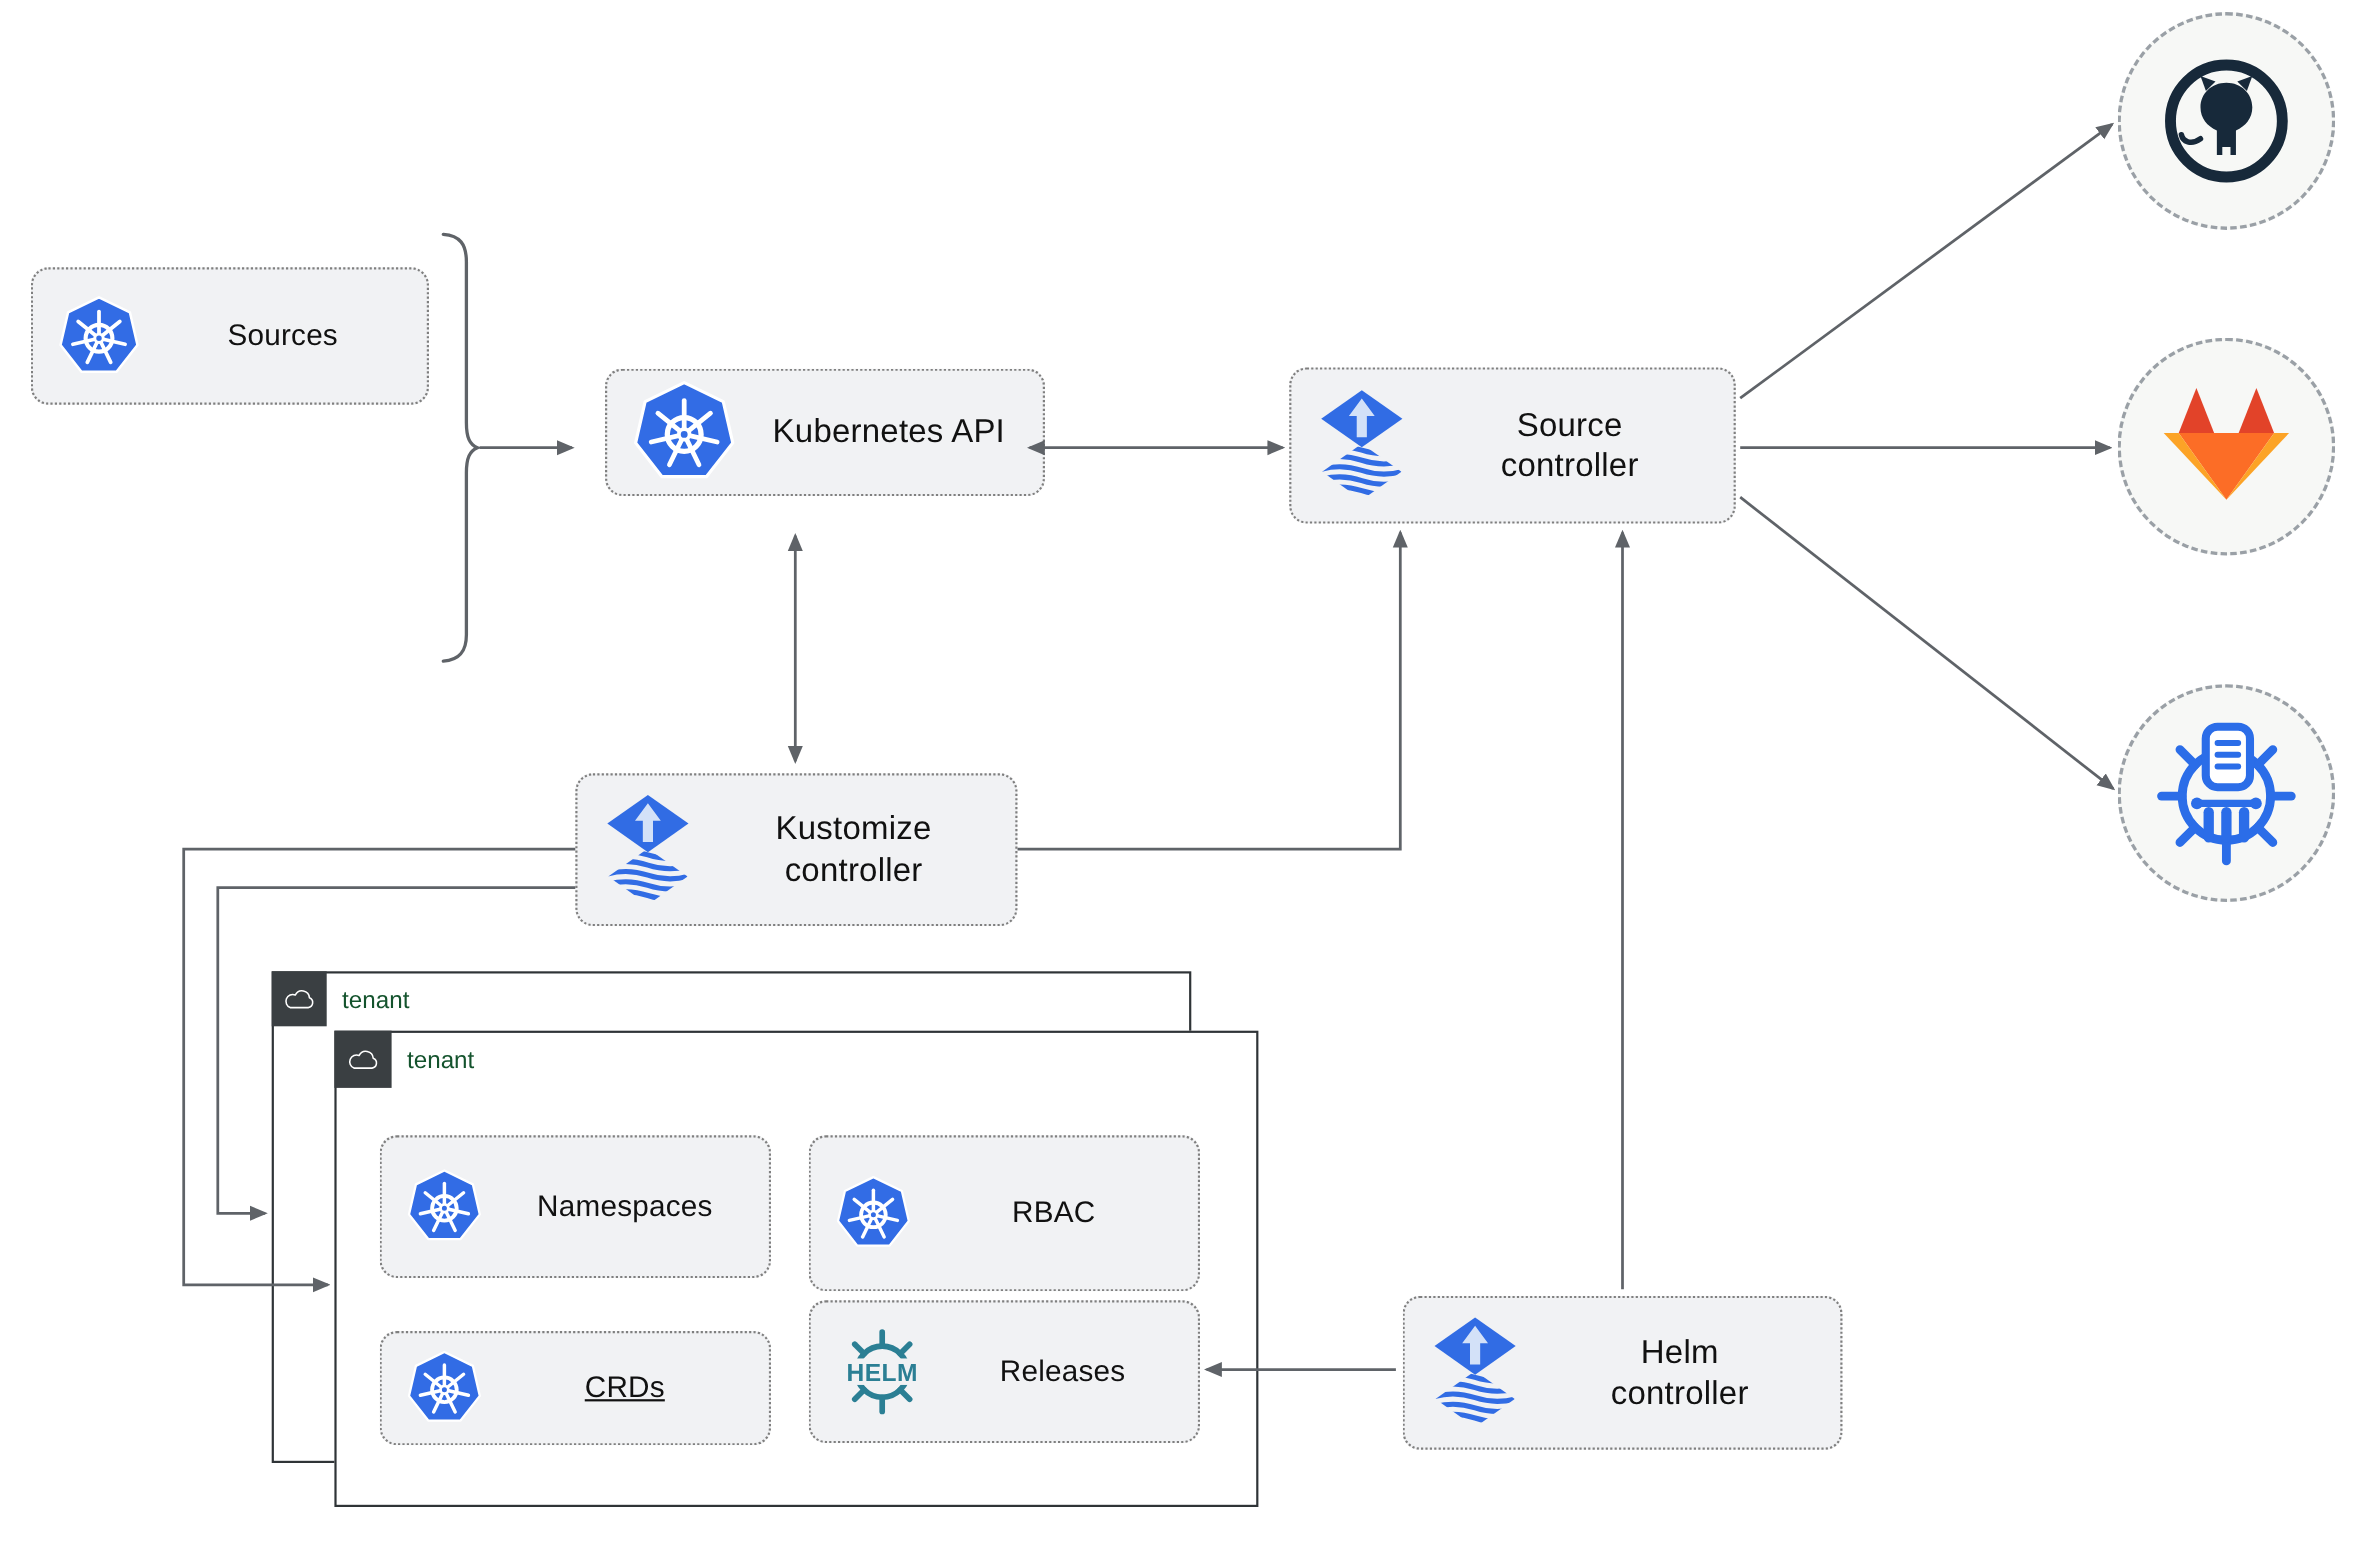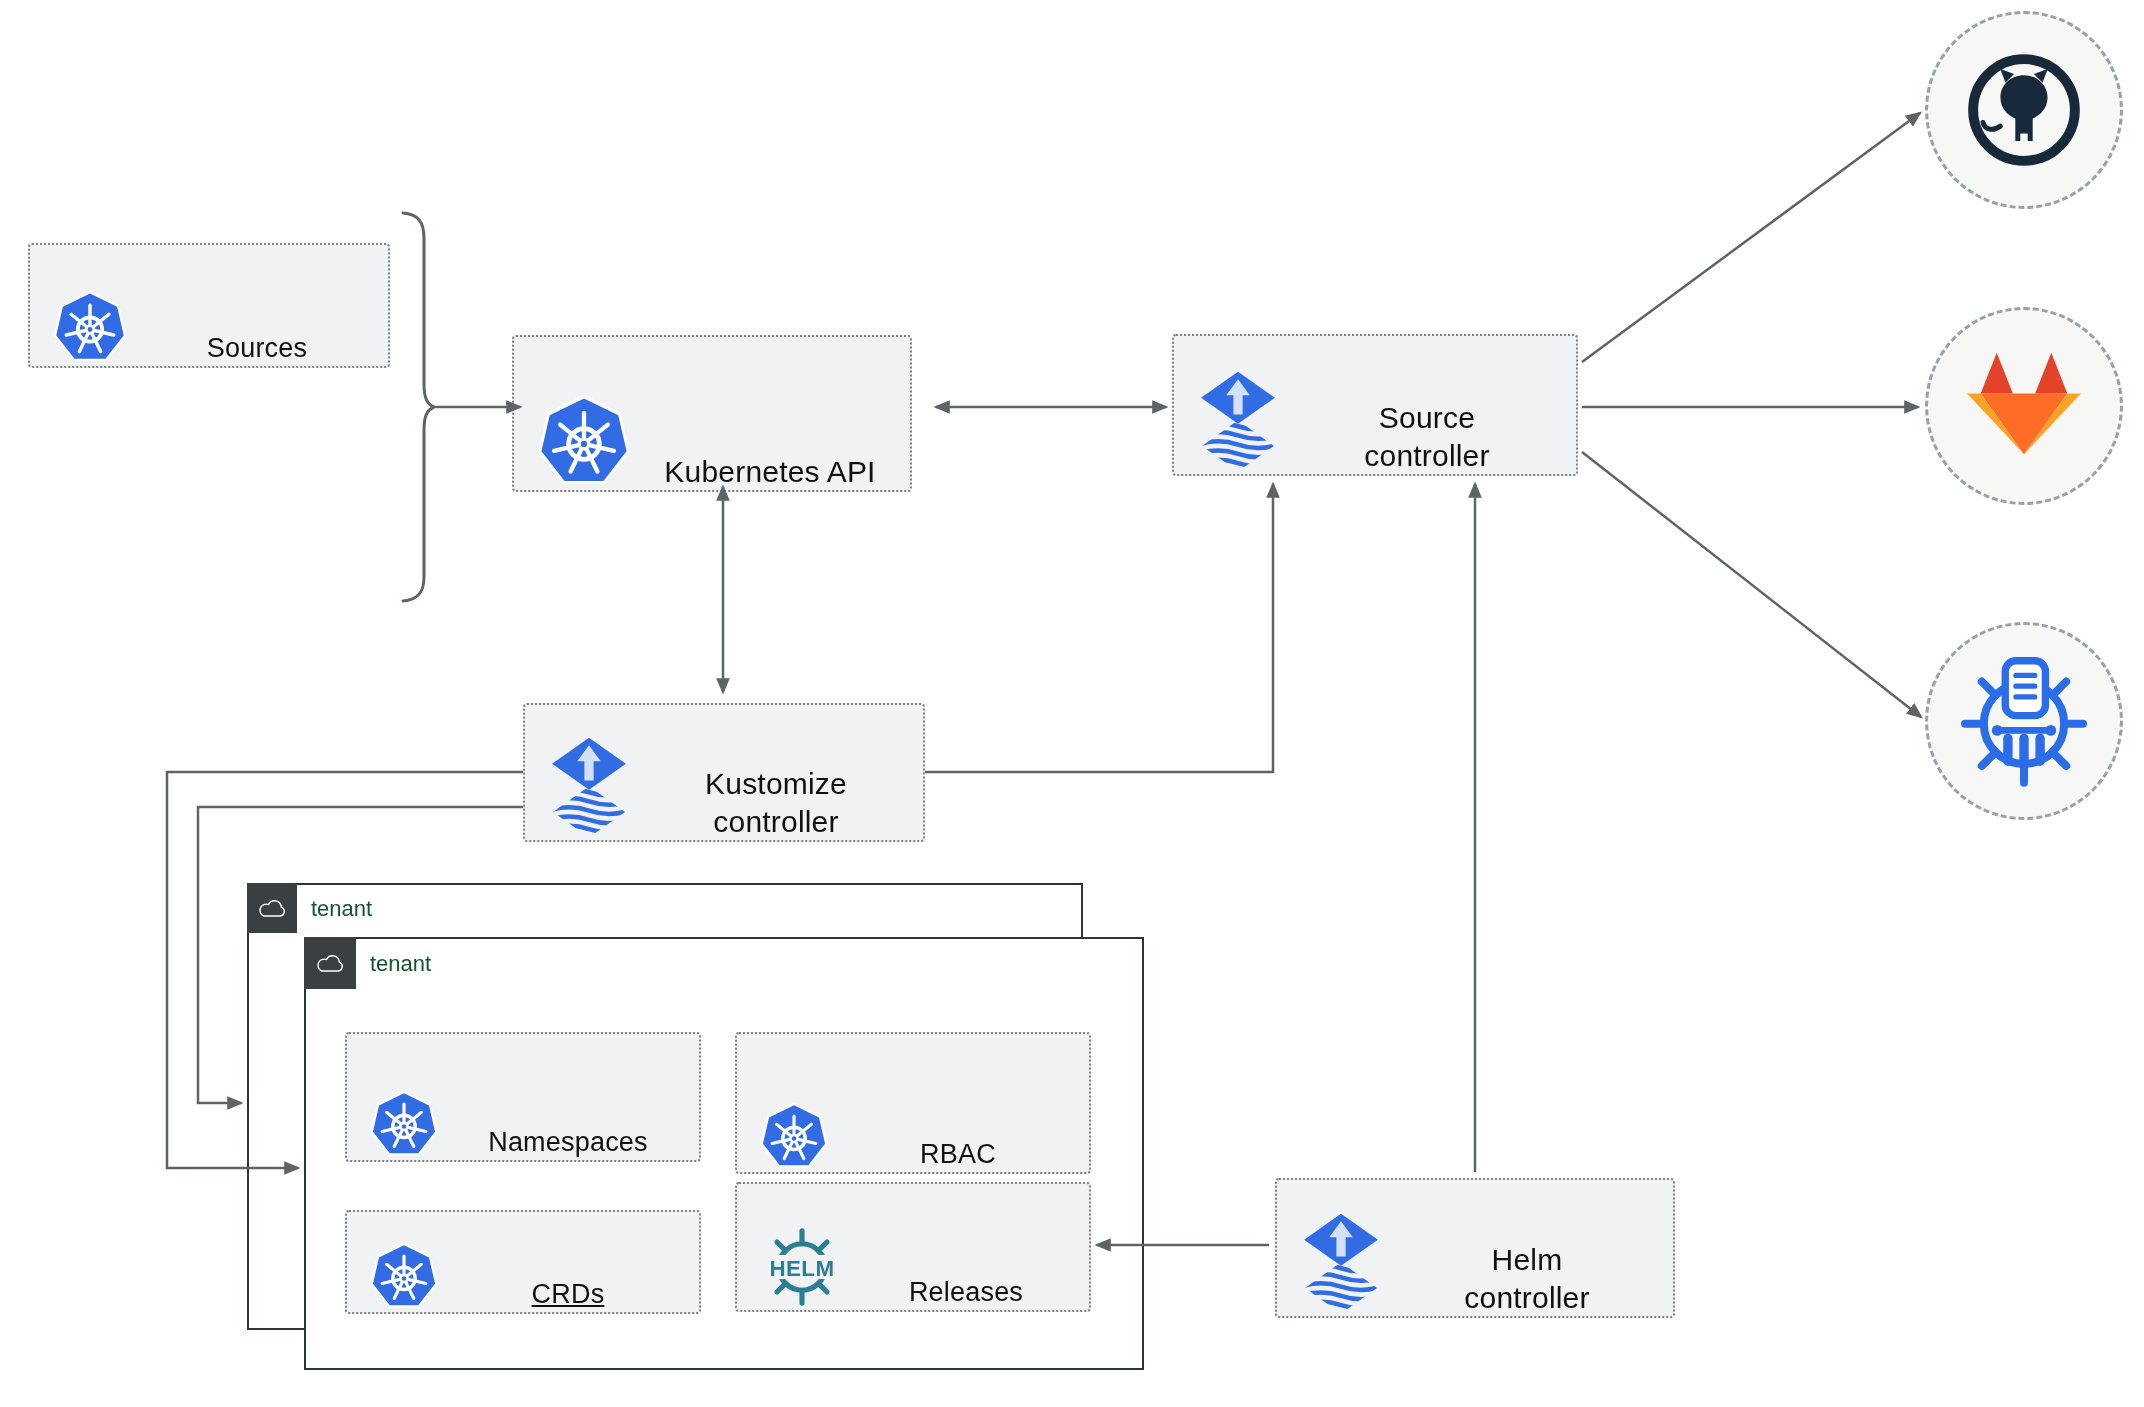--- a/index.html
+++ b/index.html
@@ -1,21 +1,21 @@
 <!DOCTYPE html>
 <html><head>
 <meta charset="utf-8">
 <style>
   html,body{margin:0;padding:0;background:#ffffff;}
   #canvas{position:relative;width:2144px;height:1407px;background:#ffffff;overflow:hidden;
           font-family:"Liberation Sans",sans-serif;color:#111;}
 
   
-  .dbox{position:absolute;background:#f1f2f4;border:2px dotted #7f7f7f;border-radius:4px;
-        display:flex;align-items:flex-end;gap:20px;box-sizing:border-box;padding:0 22px;}
+  .dbox{position:absolute;background:#f1f2f4;border:2px dotted #7f7f7f;border-radius:16px;
+        display:flex;align-items:center;gap:20px;box-sizing:border-box;padding:0 22px;}
   .dbox .node-label{flex:1;text-align:center;font-size:30px;line-height:1.25;
         white-space:pre-line;letter-spacing:.2px;}
   .dbox.small .node-label{font-size:27px;}
   .icon{flex:none;display:block;}
 
   
   .tenant{position:absolute;background:#ffffff;border:2px solid #2f3437;box-sizing:border-box;}
   .tenant-tag{position:absolute;left:-2px;top:-2px;background:#3a3f42;
         display:flex;align-items:center;justify-content:center;}
   .tenant-label{position:absolute;font-size:22px;color:#14532d;}
@@ -151,21 +151,21 @@
   <div class="dbox small" style="left:28px;top:243px;width:362px;height:125px;">
     <span>
       <svg class="icon" width="76" height="76">
           <use href="#i-k8s"></use>
         </svg>
       </span>
     <span class="node-label">Sources</span>
   </div>
 
 
-  <div class="dbox" style="left:512px;top:335px;width:400px;height:157px;">
+  <div class="dbox" style="left:550px;top:335px;width:400px;height:116px;">
     <span>
       <svg class="icon" width="96" height="96">
           <use href="#i-k8s"></use>
         </svg>
       </span>
     <span class="node-label">Kubernetes API</span>
   </div>
 
   <div class="dbox" style="left:1172px;top:334px;width:406px;height:142px;">
     <span>

